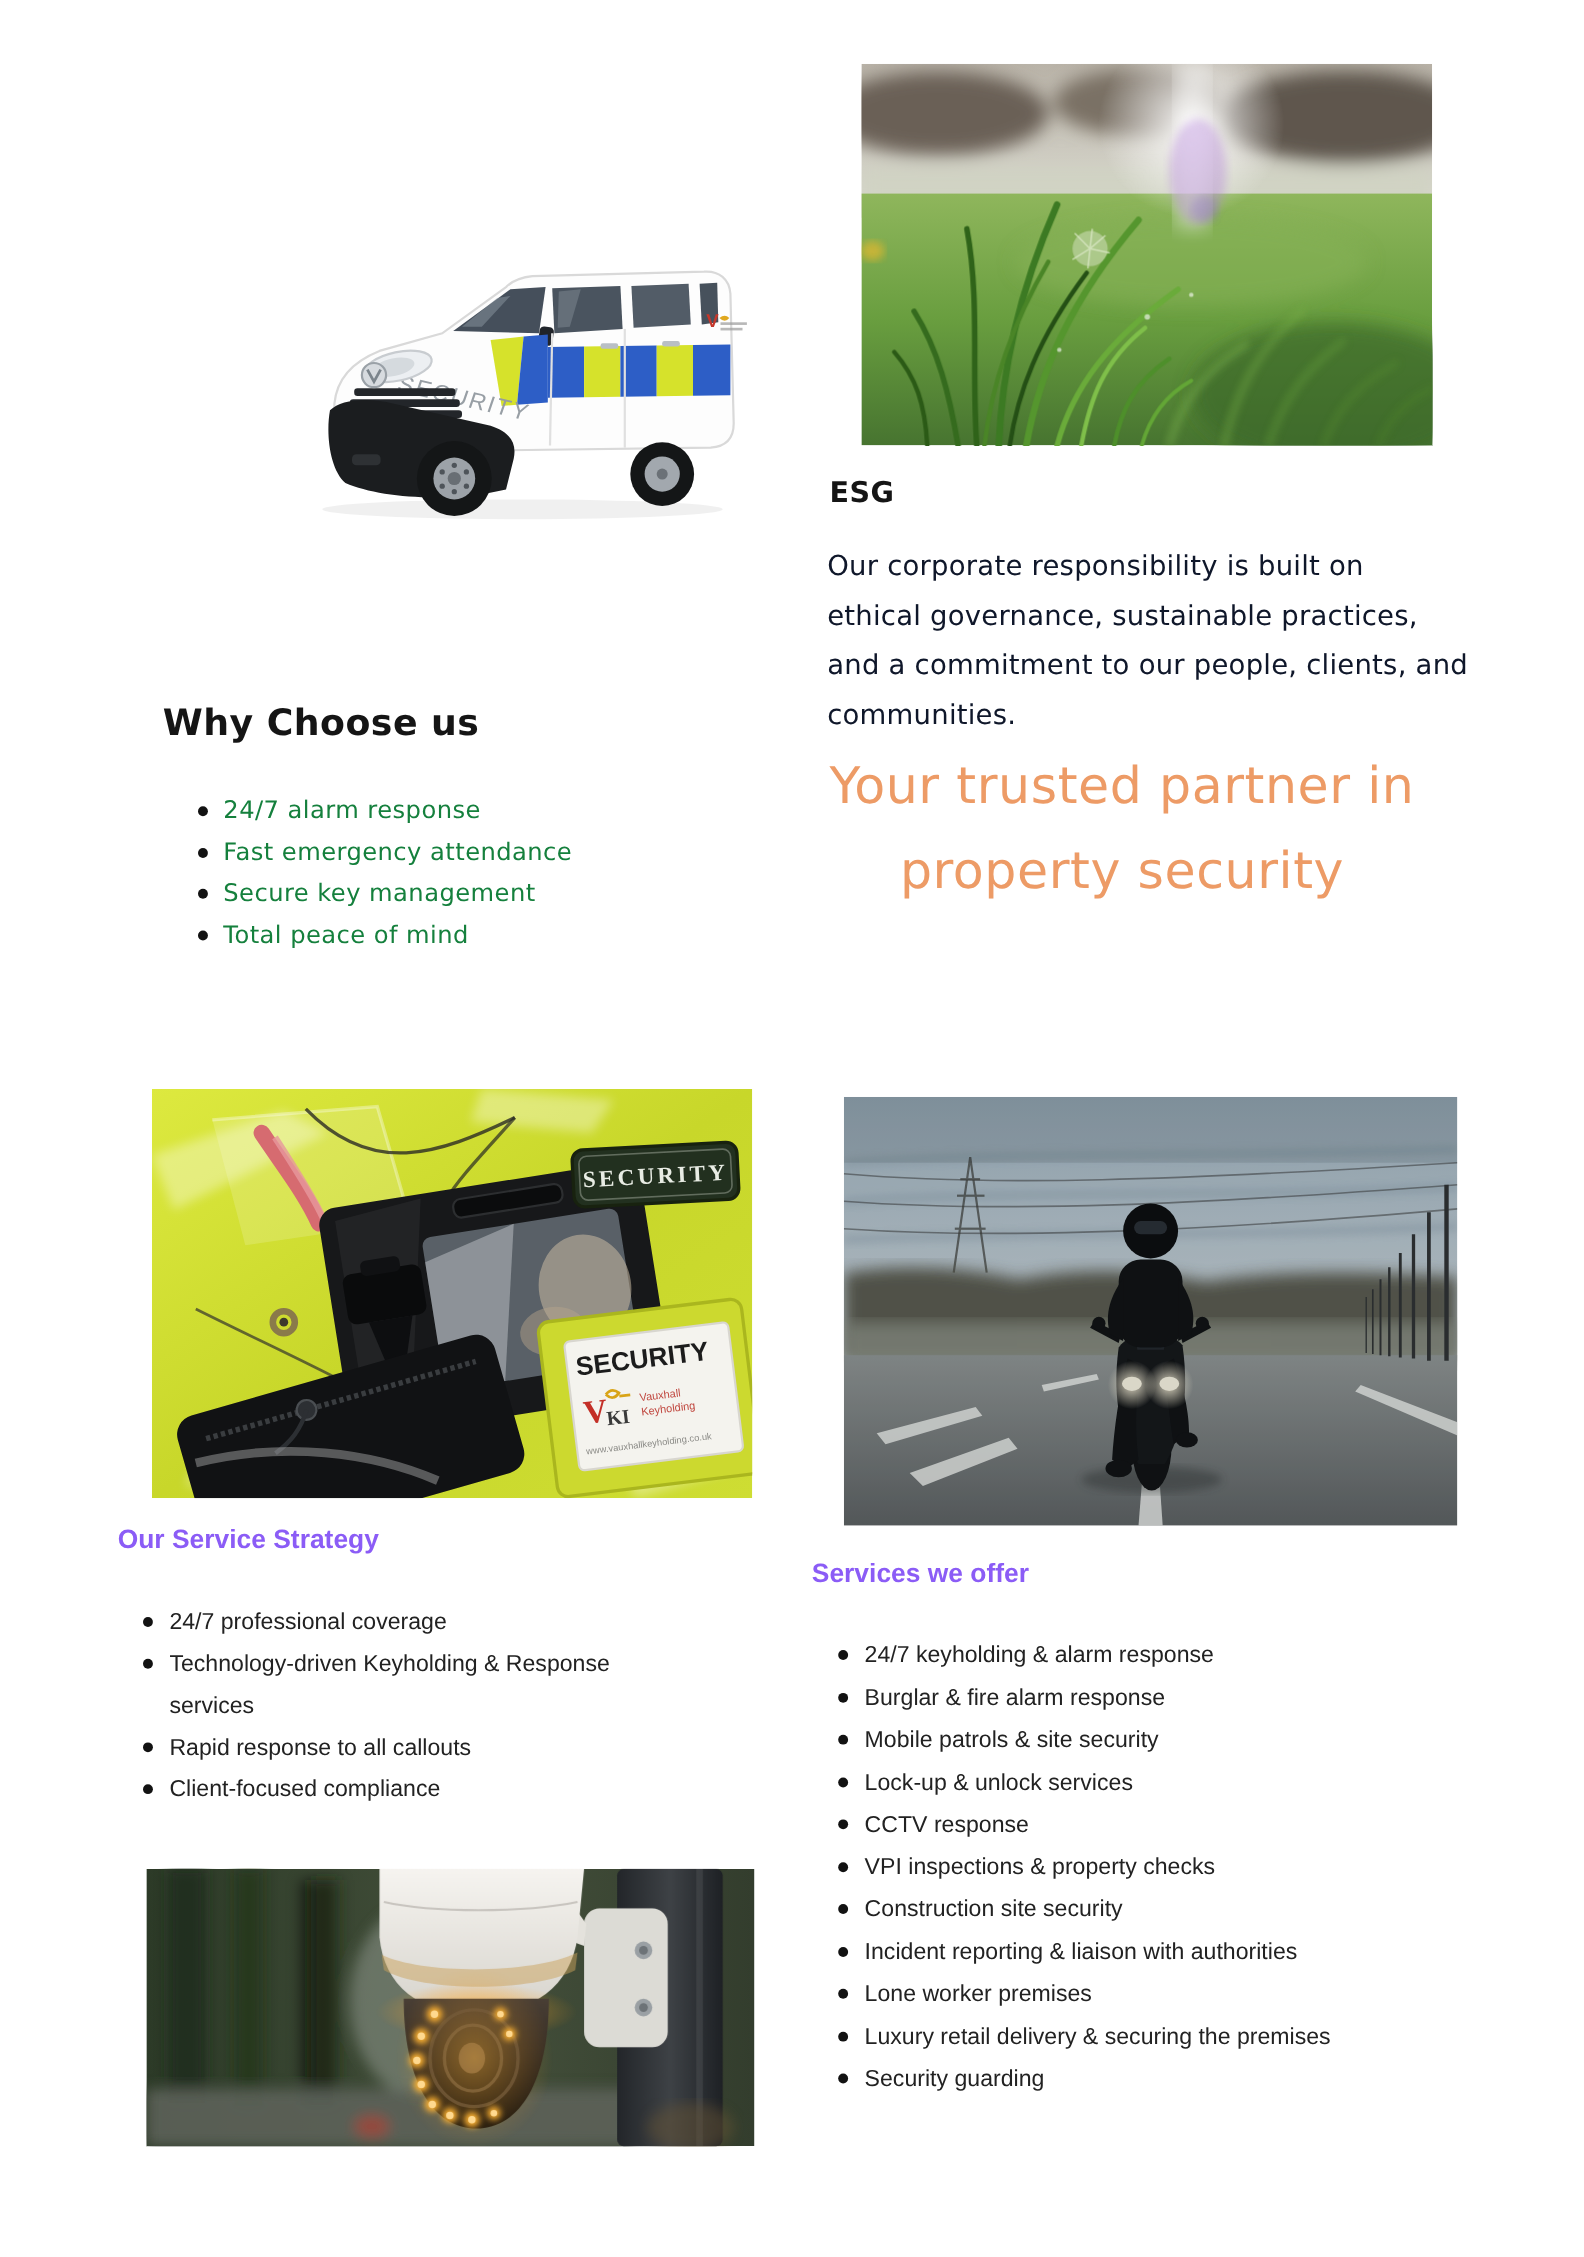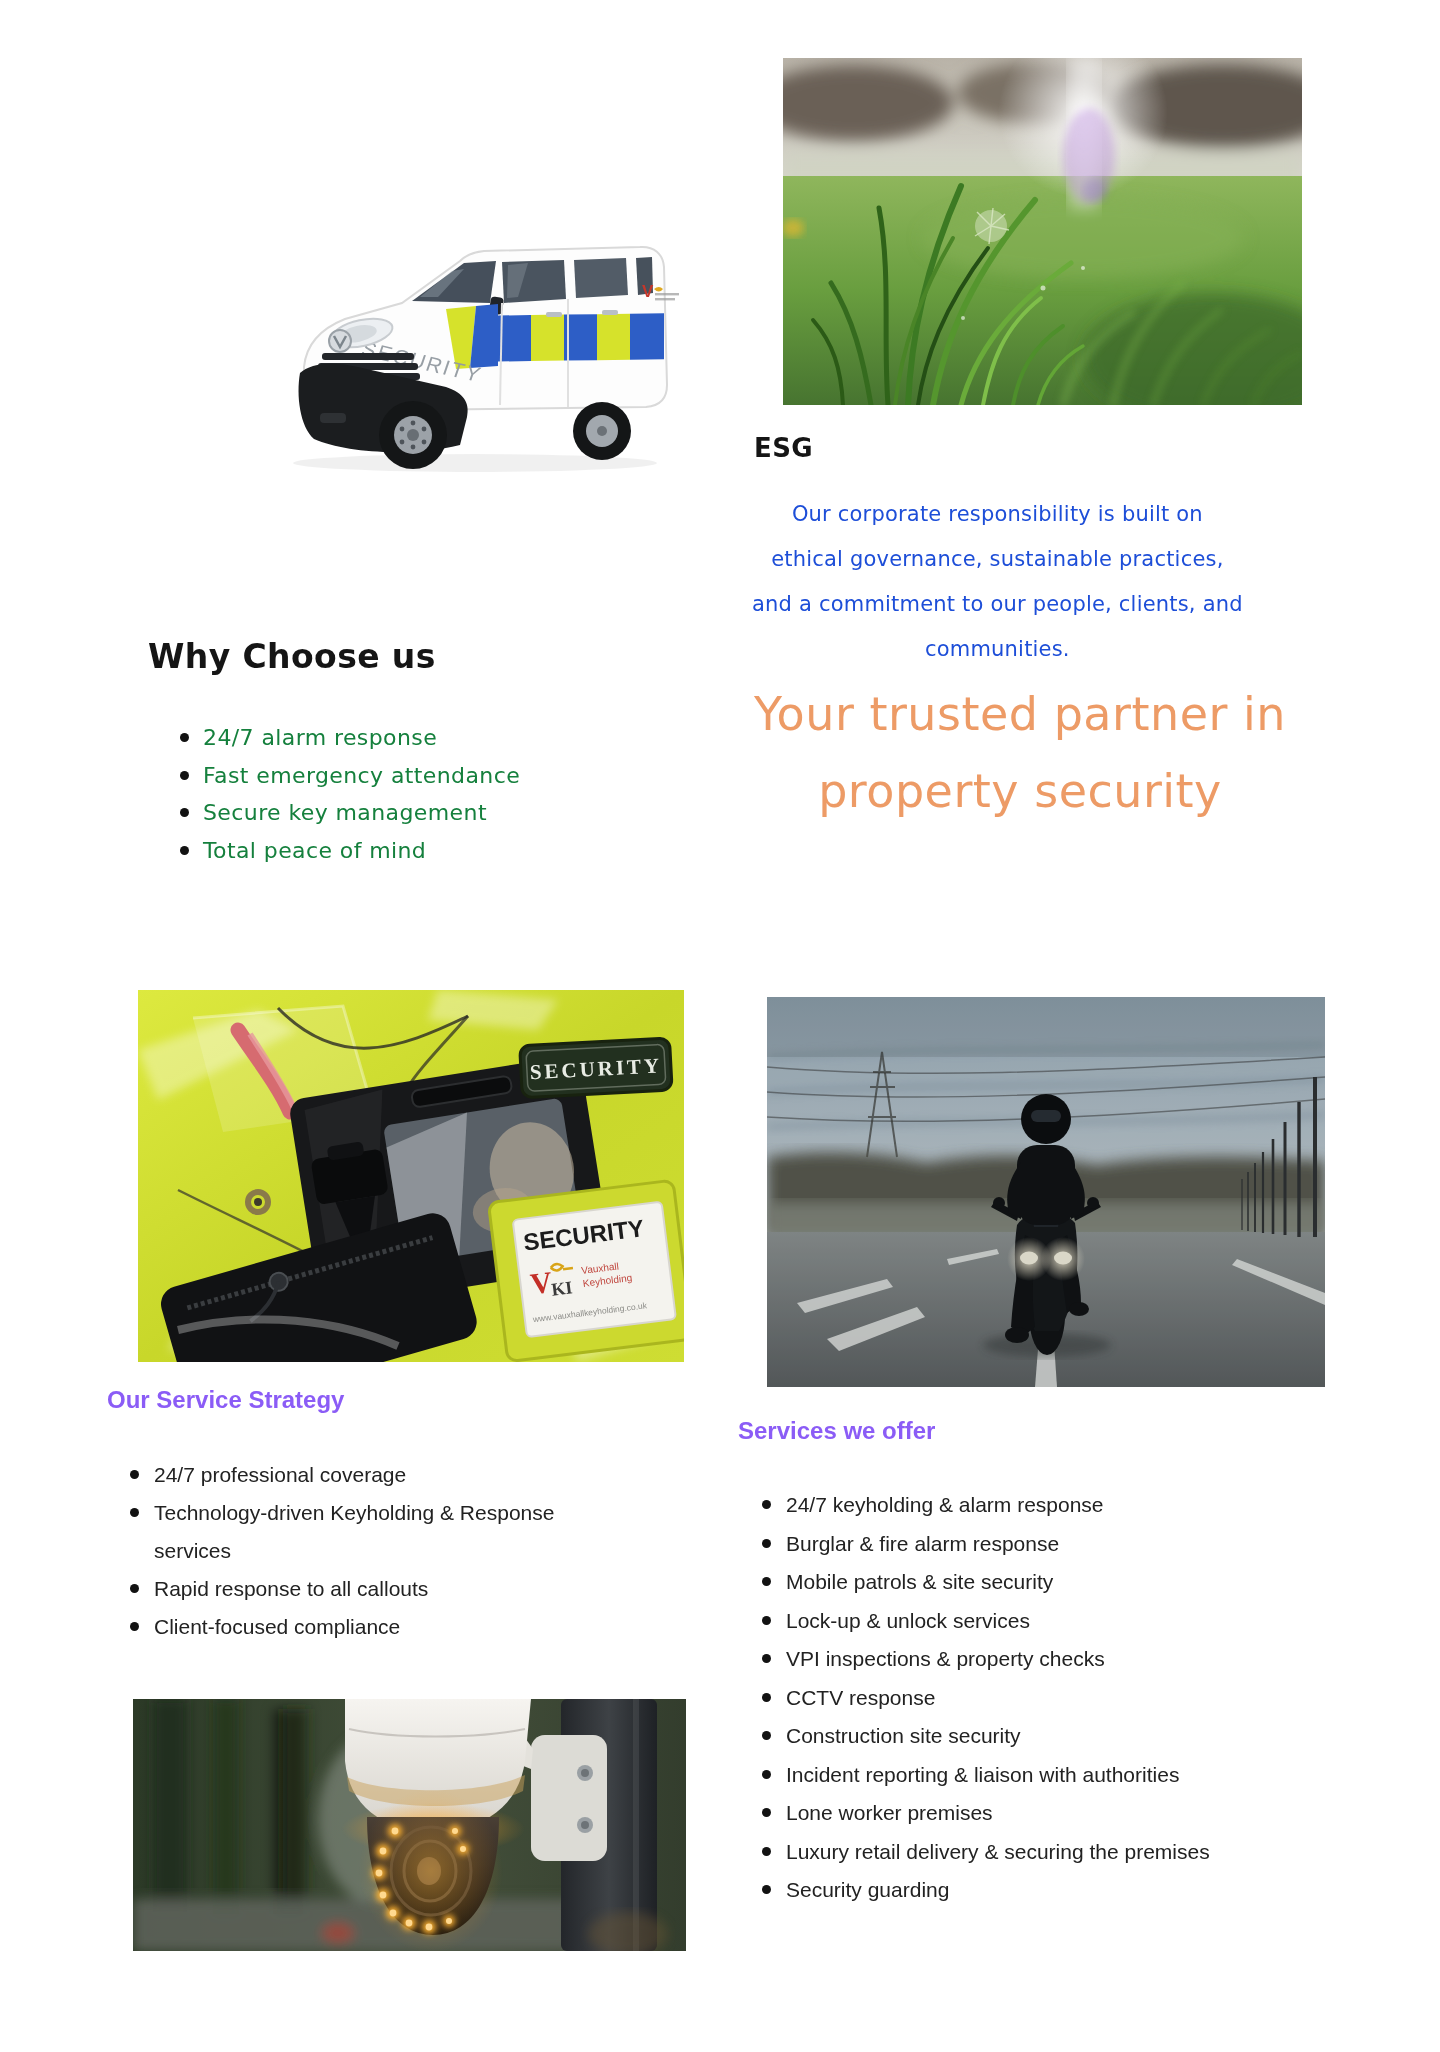--- a/index.html
+++ b/index.html
@@ -14,21 +14,21 @@
   #vest-img{left:138px;top:990px;width:546px;height:372px;}
   #moto-img{left:767px;top:997px;width:558px;height:390px;}
   #cctv-img{left:133px;top:1699px;width:553px;height:252px;}
 
   
   .abs{position:absolute;}
   .h-round{font-family:"DejaVu Sans",sans-serif;font-weight:bold;color:#151515;letter-spacing:.4px;}
   .h-arial{font-family:"Liberation Sans",sans-serif;font-weight:bold;color:#8b5cf6;}
 
   #esg-heading{left:754px;top:433px;font-size:26px;}
-  #esg-body{left:752px;top:492px;font-size:21px;line-height:45px;color:#1d4ed8;letter-spacing:.2px;text-align:center;}
+  #esg-body{left:752px;top:492px;font-size:25px;line-height:45px;color:#0f172a;letter-spacing:.2px;}
   #tagline{left:712px;top:676px;width:616px;text-align:center;font-size:46px;line-height:77px;letter-spacing:.5px;}
 
   #why-heading{left:148px;top:637px;font-size:33px;}
   #why-list{left:178px;top:719px;font-size:22px;line-height:37.5px;letter-spacing:.4px;color:#15803d;}
 
   #strategy-heading{left:107px;top:1386px;font-size:24px;}
   #strategy-list{left:128px;top:1456px;width:470px;font-size:21px;line-height:38px;
                  font-family:"Liberation Sans",sans-serif;color:#222;}
 
   #services-heading{left:738px;top:1417px;font-size:24px;}
@@ -402,22 +402,22 @@
       <li>Rapid response to all callouts</li>
       <li>Client-focused compliance</li>
     </ul>
 
   <div class="abs h-arial" id="services-heading">Services we offer</div>
   <ul class="abs blist" id="services-list">
       <li>24/7 keyholding &amp; alarm response</li>
       <li>Burglar &amp; fire alarm response</li>
       <li>Mobile patrols &amp; site security</li>
       <li>Lock-up &amp; unlock services</li>
+      <li>CCTV response</li>
       <li>VPI inspections &amp; property checks</li>
-      <li>CCTV response</li>
       <li>Construction site security</li>
       <li>Incident reporting &amp; liaison with authorities</li>
       <li>Lone worker premises</li>
       <li>Luxury retail delivery &amp; securing the premises</li>
       <li>Security guarding</li>
     </ul>
 
   <div class="img" id="cctv-img">
     <svg viewBox="0 0 553 252">
       <defs>

